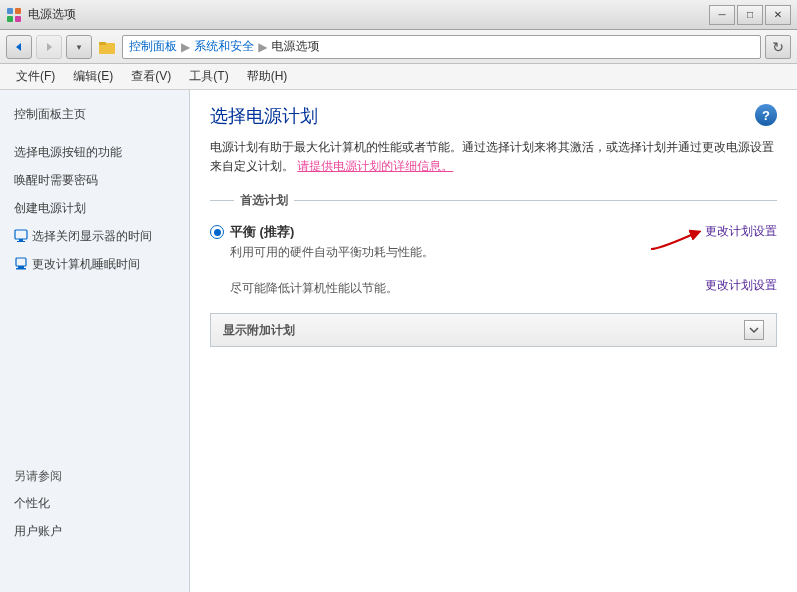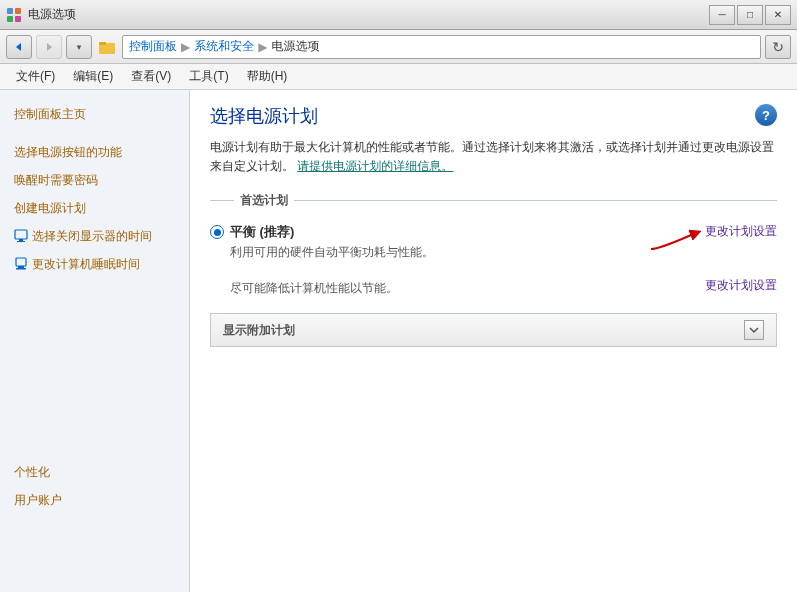--- a/index.html
+++ b/index.html
@@ -152,21 +152,21 @@
     .sidebar {
       width: 190px;
       background: #f0f4f8;
       border-right: 1px solid #c8d0d8;
       padding: 10px 0;
       flex-shrink: 0;
     }
     .sidebar-nav-item {
       padding: 5px 14px;
       font-size: 12px;
-      color: #a16207;
+      color: #404040;
       cursor: pointer;
       line-height: 1.5;
     }
     .sidebar-section-title {
       padding: 10px 14px 4px;
       font-size: 12px;
       color: #555;
     }
     .sidebar-nav-item.with-icon {
       display: flex;
@@ -210,21 +210,21 @@
       cursor: pointer;
       flex-shrink: 0;
     }
     .description {
       font-size: 12px;
       color: #333;
       line-height: 1.6;
       margin-bottom: 16px;
     }
     .description a {
-      color: #0f766e;
+      color: #ec4899;
       text-decoration: underline;
       cursor: pointer;
     }
 
     
     .section-label {
       font-size: 12px;
       color: #555;
       font-weight: bold;
       margin-bottom: 10px;
@@ -411,20 +411,21 @@
       <svg class="sidebar-icon" viewBox="0 0 14 14">
         <rect x="2" y="1" width="10" height="8" rx="1" fill="none" stroke="#0066cc" stroke-width="1.2"></rect>
         <rect x="4" y="9" width="6" height="2" fill="#0066cc"></rect>
         <rect x="2" y="11" width="10" height="1.5" rx="0.5" fill="#0066cc"></rect>
       </svg>
       <span>更改计算机睡眠时间</span>
     </div>
 
     <div style="height: 180px;"></div>
 
+    <div class="sidebar-section-title">另请参阅</div>
     <div class="sidebar-nav-item">个性化</div>
     <div class="sidebar-nav-item">用户账户</div>
   </div>
 
   <div class="content">
     <div style="display:flex; justify-content:space-between; align-items:flex-start;">
       <h1 class="page-title">选择电源计划</h1>
       <div class="help-icon">?</div>
     </div>
 

